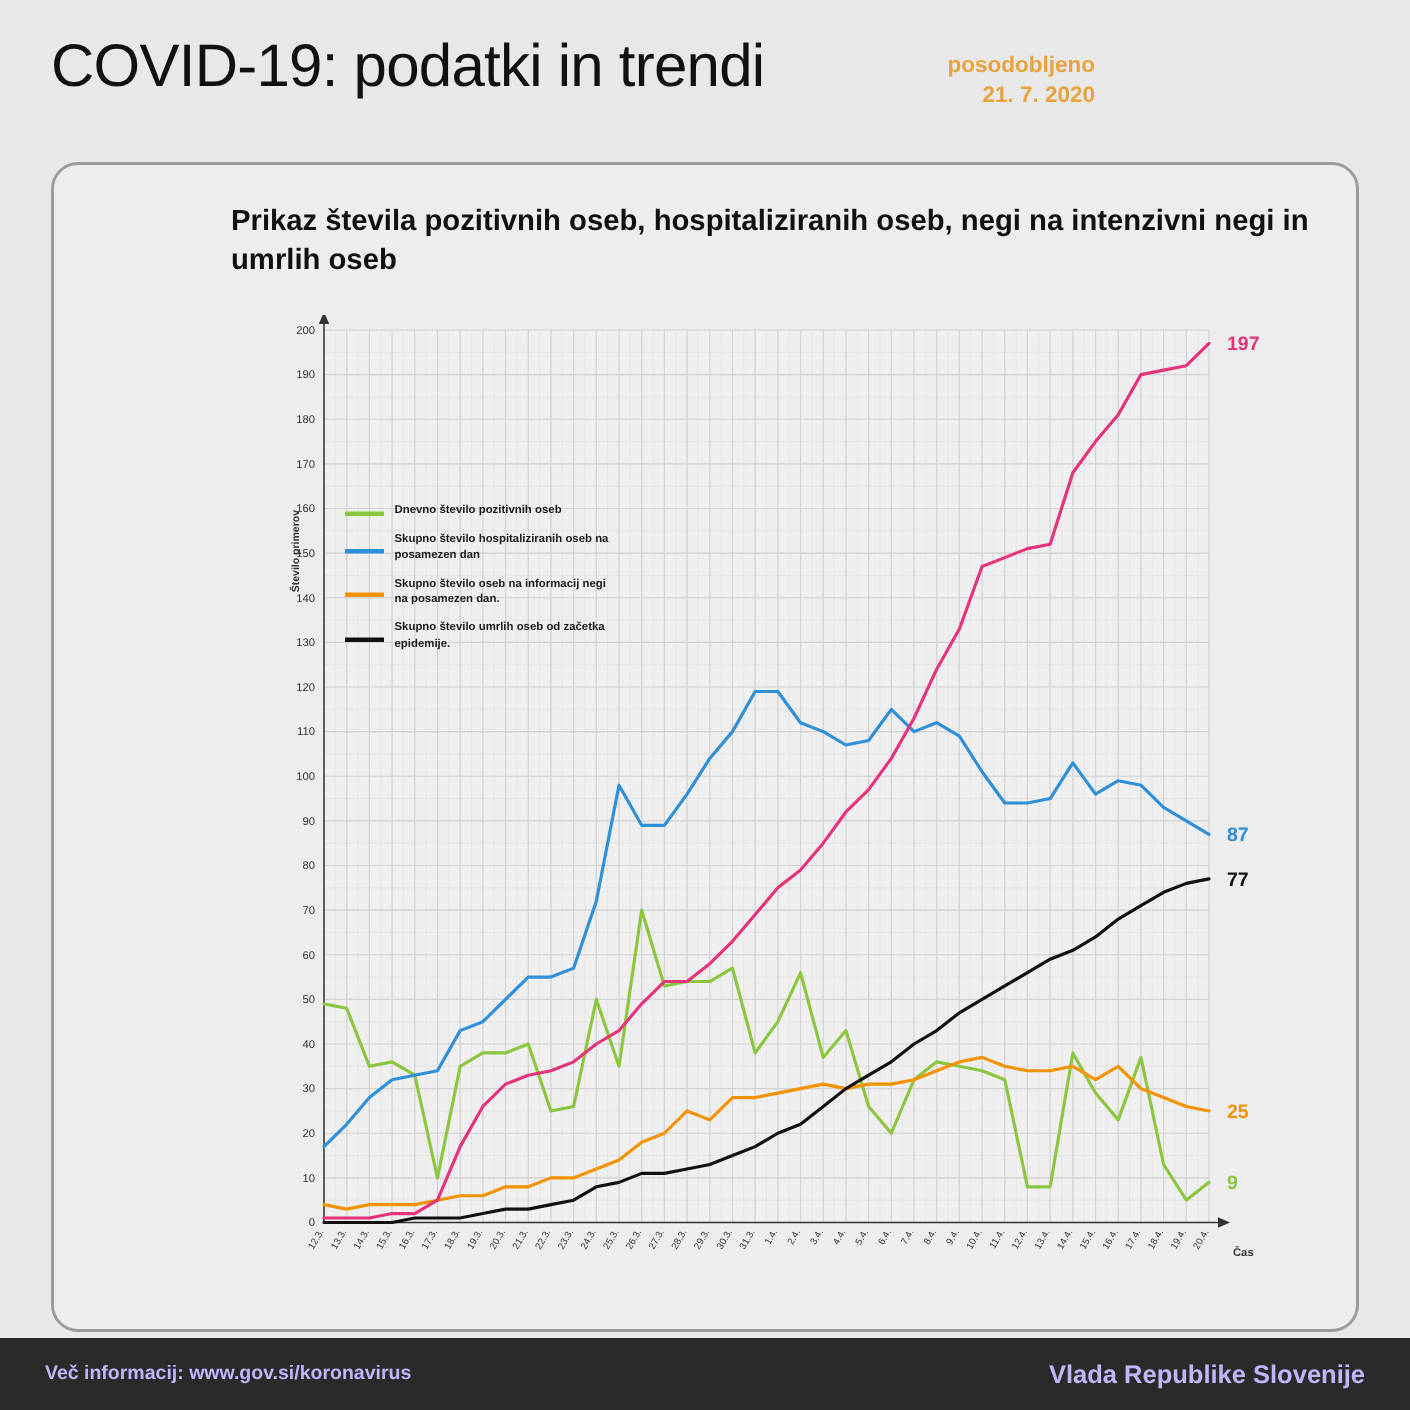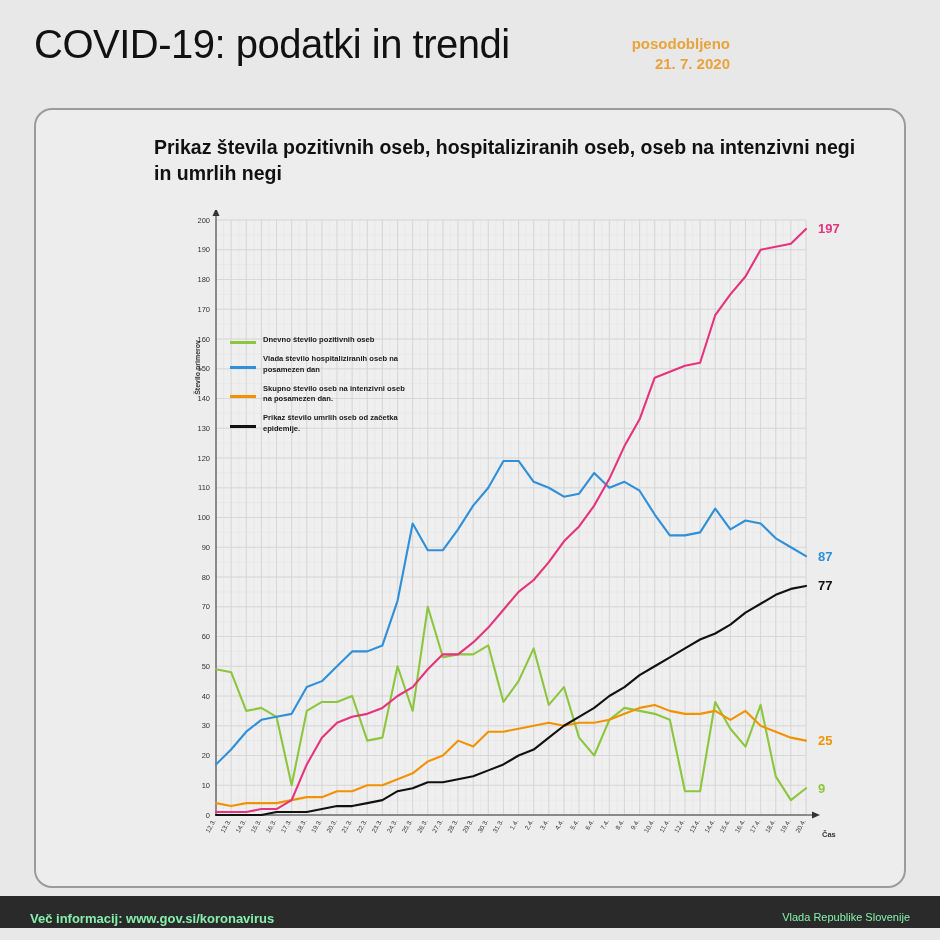--- a/index.html
+++ b/index.html
@@ -119,56 +119,56 @@
     font-size: 7.6px;
     font-weight: bold;
     line-height: 1.35;
     color: #1a1a1a;
     max-width: 150px;
   }
   
   .footer {
     position: absolute;
     left: 0;
-    bottom: 12px;
+    bottom: 0;
     width: 940px;
-    height: 32px;
+    height: 48px;
     background: #2a2a2a;
-    color: #86efac;
+    color: #c4b5fd;
   }
   .footer-left {
     position: absolute;
     left: 30px;
     top: 15px;
     font-size: 13px;
     font-weight: bold;
   }
   .footer-right {
     position: absolute;
     right: 30px;
     top: 15px;
-    font-size: 11px;
-    font-weight: normal;
+    font-size: 17px;
+    font-weight: bold;
   }
 </style>
 </head>
 <body>
 
 <div class="page">
 
   <div class="header">
     <div class="main-title">COVID-19: podatki in trendi</div>
     <div class="updated">
       <div>posodobljeno</div>
       <div>21. 7. 2020</div>
     </div>
   </div>
 
   <div class="card">
-    <div class="chart-title">Prikaz števila pozitivnih oseb, hospitaliziranih oseb, oseb na intenzivni negi in umrlih negi</div>
+    <div class="chart-title">Prikaz števila pozitivnih oseb, hospitaliziranih oseb, negi na intenzivni negi in umrlih oseb</div>
 
     <div class="plot-wrap">
       <div class="y-axis-label">Število primerov</div>
       <svg class="plot-svg" id="chart-svg" width="686" height="665">
           <rect x="46" y="10" width="590" height="595" fill="#efefef"></rect>
           <line x1="46" y1="10" x2="46" y2="605" stroke="#e2e2e2" stroke-width="0.5"></line>
           <line x1="53.56410256410256" y1="10" x2="53.56410256410256" y2="605" stroke="#e2e2e2" stroke-width="0.5"></line>
           <line x1="61.128205128205124" y1="10" x2="61.128205128205124" y2="605" stroke="#e2e2e2" stroke-width="0.5"></line>
           <line x1="68.6923076923077" y1="10" x2="68.6923076923077" y2="605" stroke="#e2e2e2" stroke-width="0.5"></line>
           <line x1="76.25641025641026" y1="10" x2="76.25641025641026" y2="605" stroke="#e2e2e2" stroke-width="0.5"></line>
@@ -426,29 +426,29 @@
           <text x="648" y="380.42499999999995" font-size="13" font-weight="bold" fill="#111111" font-family="Liberation Sans, sans-serif">77</text>
         </svg>
 
       <div class="legend" id="legend">
           <div class="legend-row">
             <span class="legend-swatch" style="background: rgb(140, 198, 63);"></span>
             <span class="legend-text">Dnevno število pozitivnih oseb</span>
           </div>
           <div class="legend-row">
             <span class="legend-swatch" style="background: rgb(47, 143, 216);"></span>
-            <span class="legend-text">Vlada število hospitaliziranih oseb na posamezen dan</span>
+            <span class="legend-text">Skupno število hospitaliziranih oseb na posamezen dan</span>
           </div>
           <div class="legend-row">
             <span class="legend-swatch" style="background: rgb(243, 146, 0);"></span>
-            <span class="legend-text">Skupno število oseb na intenzivni oseb na posamezen dan.</span>
+            <span class="legend-text">Skupno število oseb na informacij negi na posamezen dan.</span>
           </div>
           <div class="legend-row">
             <span class="legend-swatch" style="background: rgb(17, 17, 17);"></span>
-            <span class="legend-text">Prikaz število umrlih oseb od začetka epidemije.</span>
+            <span class="legend-text">Skupno število umrlih oseb od začetka epidemije.</span>
           </div>
         </div>
     </div>
   </div>
 
   <div class="footer">
     <div class="footer-left">Več informacij: www.gov.si/koronavirus</div>
     <div class="footer-right">Vlada Republike Slovenije</div>
   </div>
 

